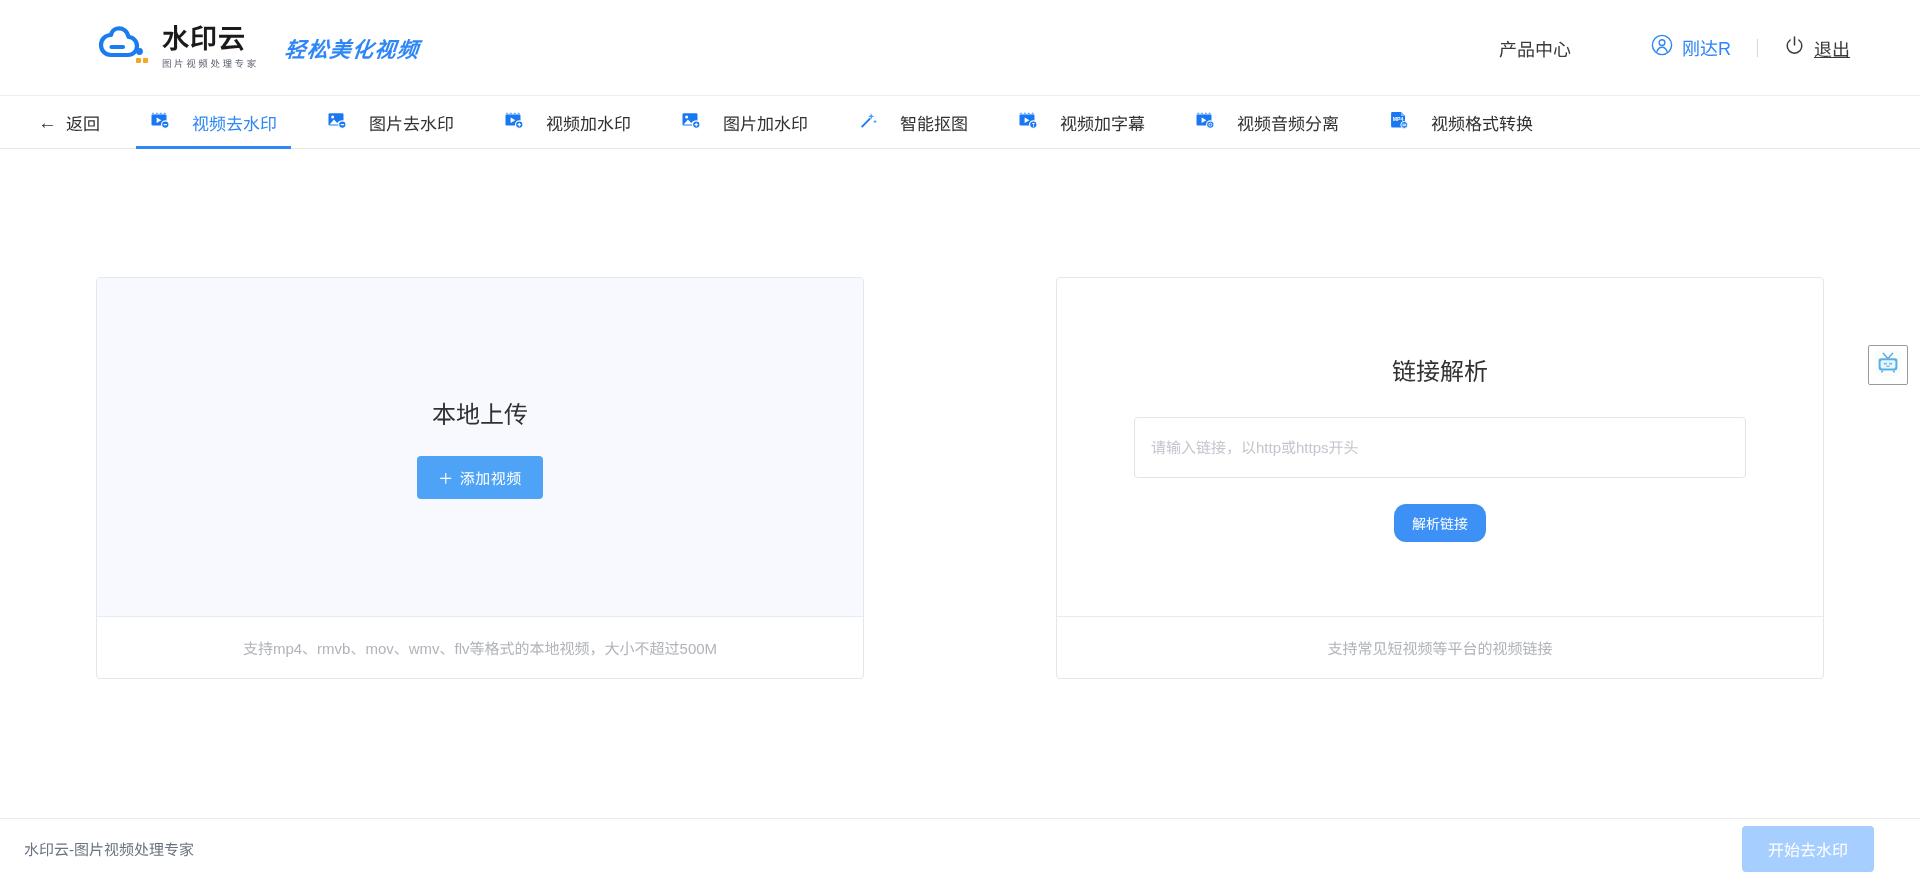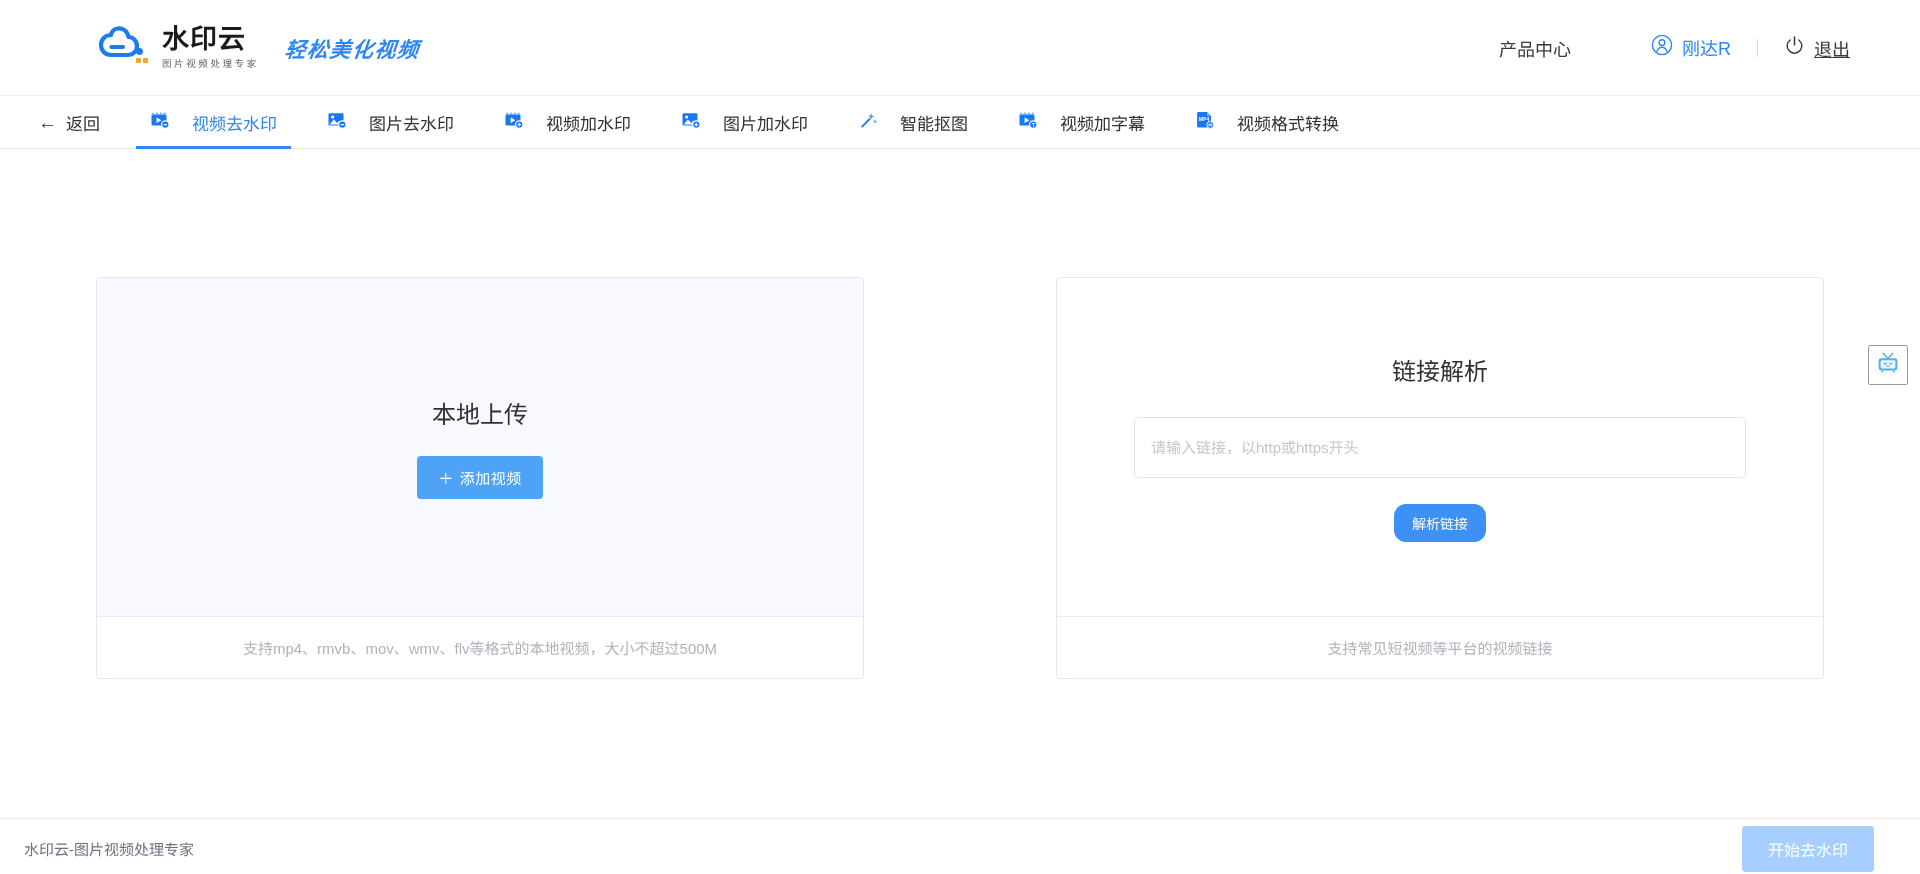--- a/index.html
+++ b/index.html
@@ -386,20 +386,32 @@
         <rect x="1.5" y="4.4" width="15" height="11.2" rx="1.4" fill="#1878f2"></rect>
         <path d="M1.5 4.4 L3 2.2 L5 4.4 L6.9 2.2 L8.9 4.4 L10.8 2.2 L12.8 4.4 L14.7 2.2 L16.5 4.4 Z" fill="#6aa9f8"></path>
         <path d="M6.6 7.6 L11.4 10.3 L6.6 13 Z" fill="#ffffff"></path>
         <circle cx="15.3" cy="14.6" r="3.7" fill="#1878f2" stroke="#ffffff" stroke-width="1.1"></circle>
         <text x="15.3" y="16.5" font-size="4.6" fill="#ffffff" text-anchor="middle" font-family="Liberation Sans, sans-serif" font-weight="bold">T</text>
       </svg>
     </span>
     <span>视频加字幕</span>
   </div>
 
+  <div class="nav-item">
+    <span class="nav-icon">
+      <svg width="20" height="20" viewBox="0 0 20 20">
+        <rect x="1.5" y="4.4" width="15" height="11.2" rx="1.4" fill="#1878f2"></rect>
+        <path d="M1.5 4.4 L3 2.2 L5 4.4 L6.9 2.2 L8.9 4.4 L10.8 2.2 L12.8 4.4 L14.7 2.2 L16.5 4.4 Z" fill="#6aa9f8"></path>
+        <path d="M6.6 7.6 L11.4 10.3 L6.6 13 Z" fill="#ffffff"></path>
+        <circle cx="15.3" cy="14.6" r="3.7" fill="#1878f2" stroke="#ffffff" stroke-width="1.1"></circle>
+        <circle cx="15.3" cy="14.6" r="1.5" fill="none" stroke="#ffffff" stroke-width="0.9"></circle>
+      </svg>
+    </span>
+    <span>视频音频分离</span>
+  </div>
 
   <div class="nav-item">
     <span class="nav-icon">
       <svg width="20" height="20" viewBox="0 0 20 20">
         <path d="M3.4 2 L12 2 L16 6 L16 16.2 A1.3 1.3 0 0 1 14.7 17.5 L3.4 17.5 A1.3 1.3 0 0 1 2.1 16.2 L2.1 3.3 A1.3 1.3 0 0 1 3.4 2 Z" fill="#1878f2"></path>
         <path d="M12 2 L16 6 L12 6 Z" fill="#7fb6fa"></path>
         <text x="9" y="11.4" font-size="5.2" fill="#ffffff" text-anchor="middle" font-family="Liberation Sans, sans-serif" font-weight="bold">MP4</text>
         <circle cx="15.3" cy="14.9" r="3.5" fill="#1878f2" stroke="#ffffff" stroke-width="1"></circle>
         <path d="M13.7 14.2 L16.9 14.2 M13.7 15.7 L16.9 15.7" stroke="#ffffff" stroke-width="0.9" stroke-linecap="round"></path>
       </svg>

